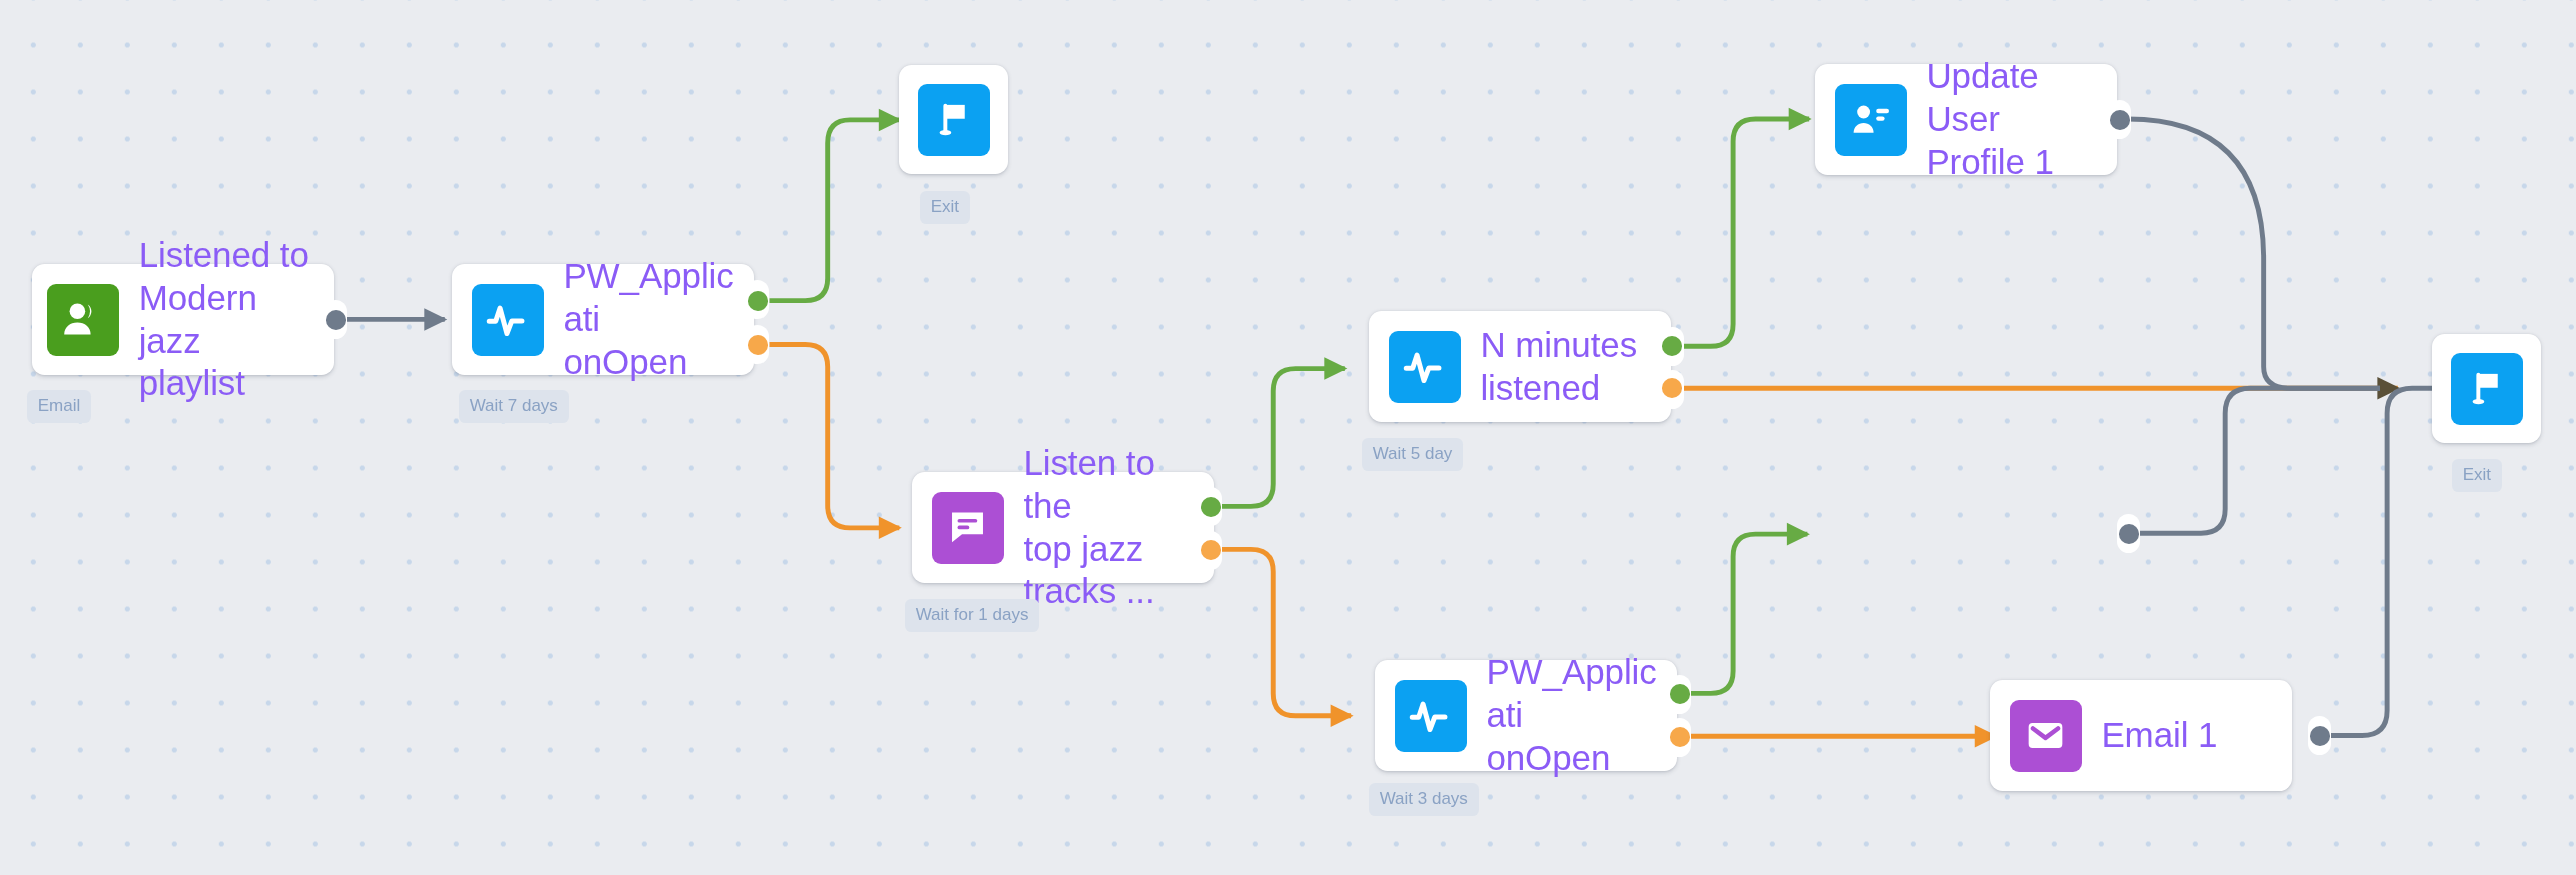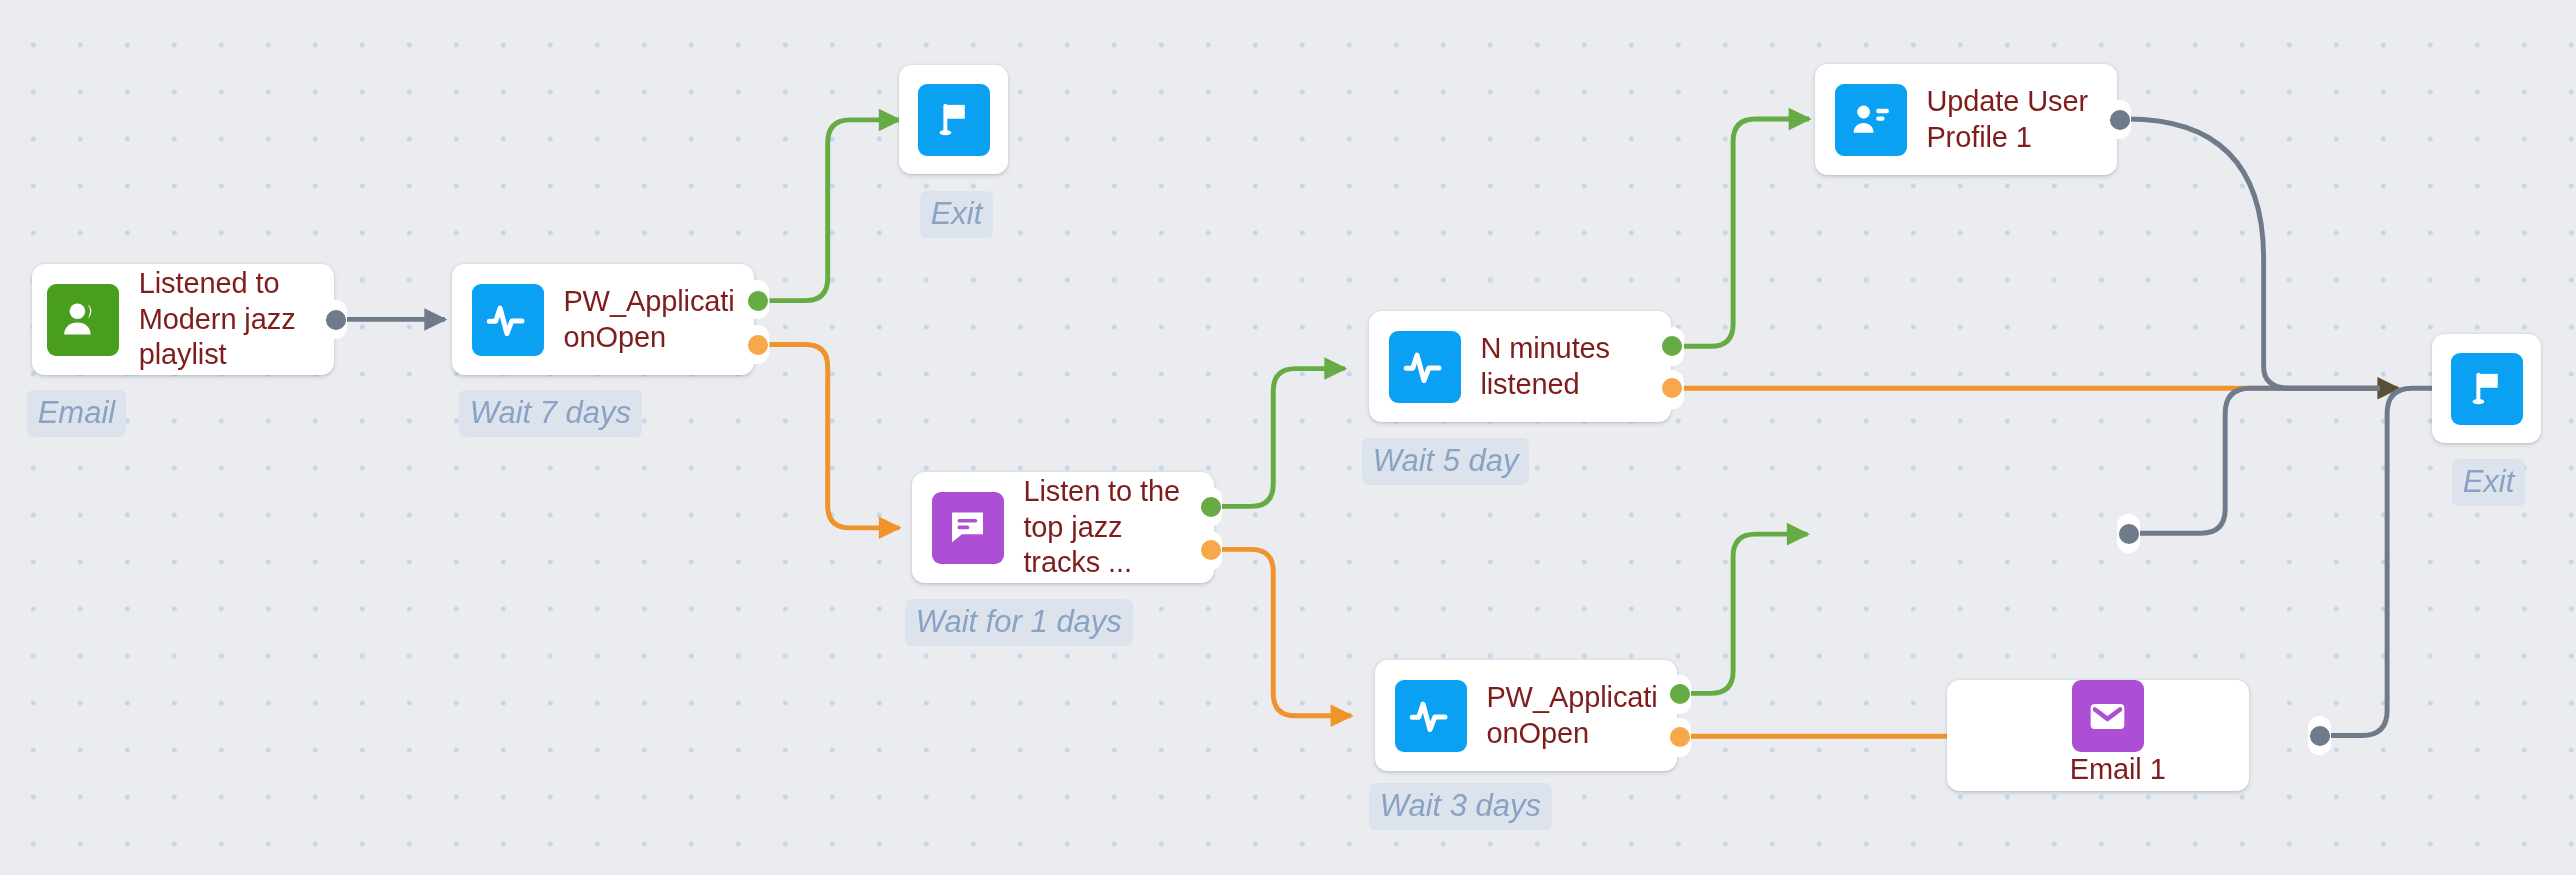--- a/index.html
+++ b/index.html
@@ -56,23 +56,23 @@
     align-items: center;
     justify-content: center;
   }
   .node.small .node-icon {
     width: 72px;
     height: 72px;
   }
   .node-icon svg { display: block; }
   .node-label {
     margin-left: 19.7px;
-    font-size: 29px;
+    font-size: 35px;
     line-height: 1.22;
-    color: #7f1d1d;
+    color: #8b5cf6;
     letter-spacing: -0.1px;
     max-width: 184px;
     word-break: break-word;
     white-space: pre-line;
   }
 
   
   .port {
     position: absolute;
     border-radius: 50%;
@@ -94,26 +94,25 @@
     background: #ffffff;
     border-radius: 11.6px;
     z-index: 3;
   }
 
   
   .chip {
     position: absolute;
     background: #dde3ec;
     color: #8aa2c4;
-    font-size: 31px;
+    font-size: 17px;
     line-height: 1;
     padding: 7.2px 10.7px 9px 10.7px;
     border-radius: 6.3px;
     white-space: nowrap;
-    font-style: italic;
   }
 </style>
 </head>
 <body>
 
 <div id="canvas">
 
   <svg id="wires" viewBox="0 0 2879 978" xmlns="http://www.w3.org/2000/svg">
     <defs>
       <marker id="ah-grey" viewBox="0 0 10 10" refX="8.4" refY="5" markerWidth="5.2" markerHeight="5.2" orient="auto-start-reverse">
@@ -260,21 +259,21 @@
     </span>
     <span class="node-label">PW_Applicati
 onOpen</span>
   </div>
   <div class="port-bump" style="left:1668px; top:675px;"></div>
   <div class="port-bump" style="left:1668px; top:718px;"></div>
   <div class="port green" style="left:1670px; top:684px;"></div>
   <div class="port orange" style="left:1670px; top:727px;"></div>
   <div class="chip" style="left:1369px; top:783px;">Wait 3 days</div>
 
-  <div class="node wide" style="left:1947px; top:680px;flex-direction:column;">
+  <div class="node wide" style="left:1990px; top:680px;">
     <span class="node-icon" style="background:#ac4fd4;">
       <svg width="47" height="47" viewBox="0 0 24 24" fill="#ffffff">
         <rect x="3.4" y="5.6" width="17.2" height="12.8" rx="2.0"></rect>
         <path d="M5.6 8.4 L12 13.2 L18.4 8.4" fill="none" stroke="#ac4fd4" stroke-width="2.3" stroke-linecap="round" stroke-linejoin="round"></path>
       </svg>
     </span>
     <span class="node-label">Email 1</span>
   </div>
   <div class="port-bump" style="left:2308px; top:716px;"></div>
   <div class="port grey" style="left:2310px; top:726px;"></div>

